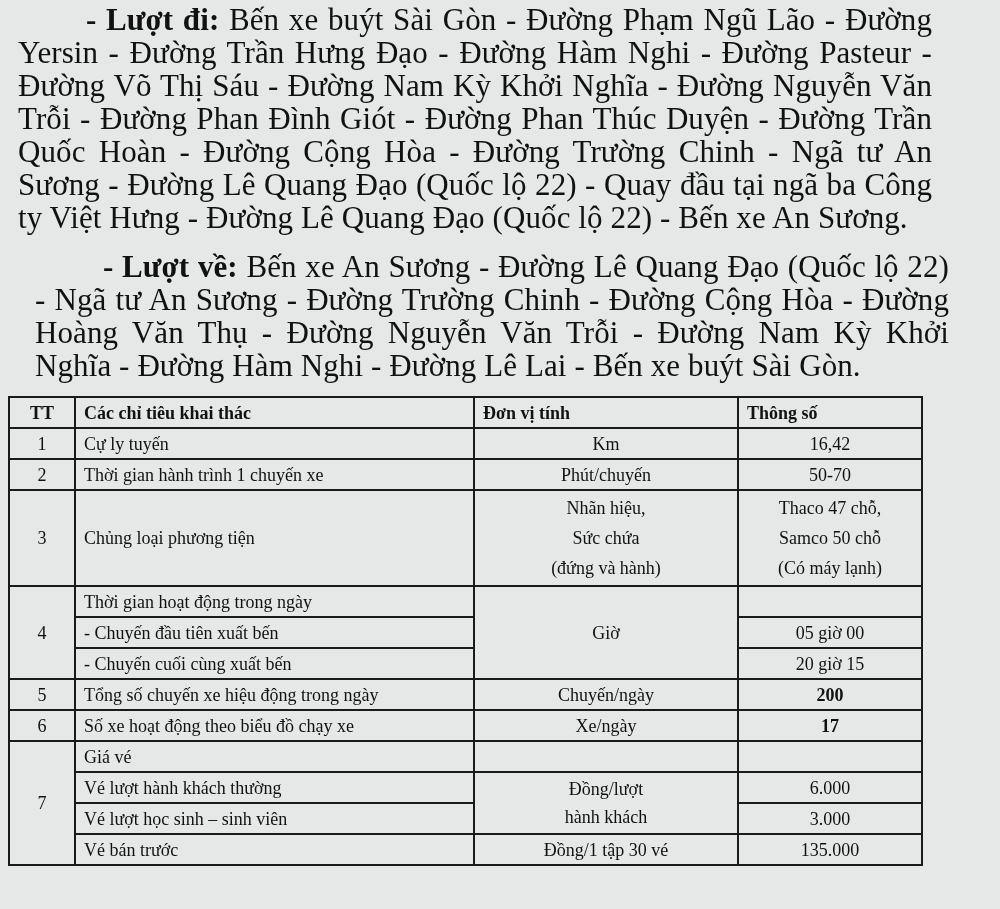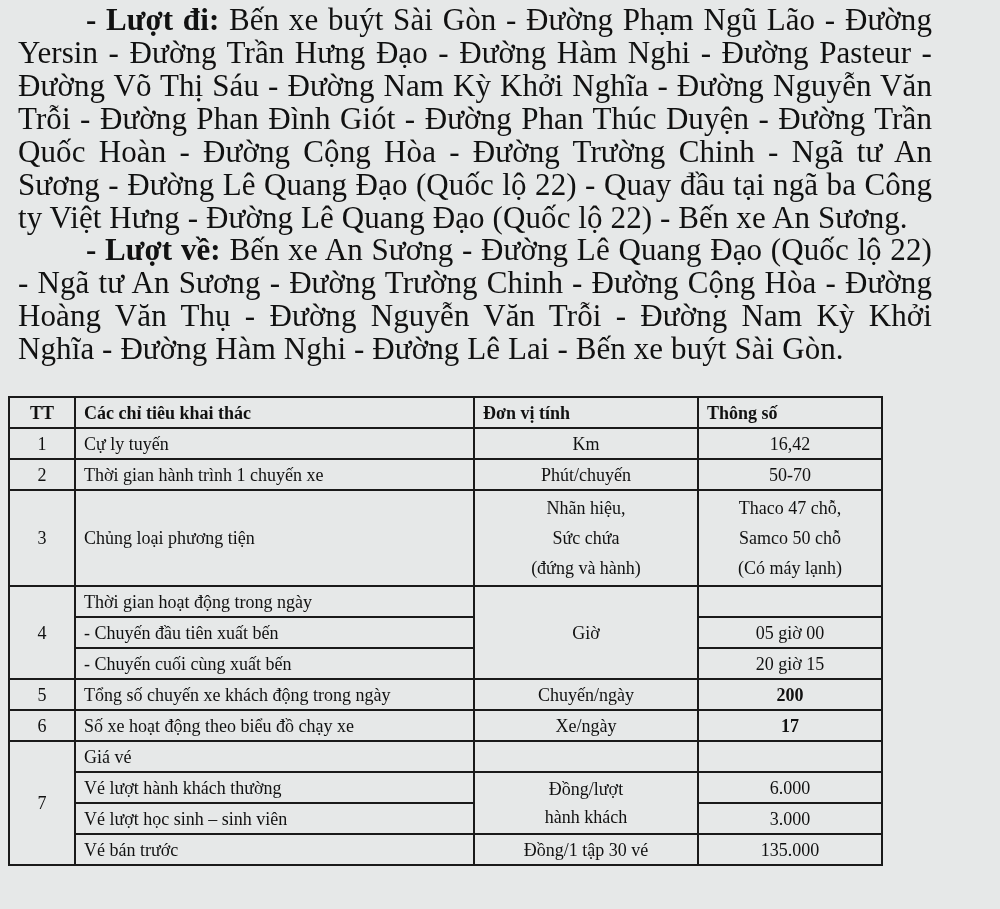--- a/index.html
+++ b/index.html
@@ -30,34 +30,34 @@
     font-size: 18px; line-height: 28px;
   }
   table.params td, table.params th {
     border: 2px solid #1a1a1a;
     padding: 0 8px; height: 31px; box-sizing: border-box;
     vertical-align: middle;
   }
   table.params th { font-weight: bold; text-align: left; }
   .c-tt { width: 66px; text-align: center !important; }
   .c-name { width: 399px; }
-  .c-unit { width: 224px; text-align: center !important; border-radius: 7px; }
+  .c-unit { width: 264px; text-align: center !important; border-radius: 7px; }
   .c-val { width: 184px; text-align: center !important; }
   th.c-unit, th.c-val { text-align: left !important; padding-left: 14px; }
   .tall { height: 96px !important; line-height: 30px; }
   .bold { font-weight: bold; }
 </style>
 </head>
 <body>
 
 <div class="page">
 
   <p class="para" id="p1" style="margin:0"><span class="indent"></span><b>- Lượt đi:</b><span> Bến xe buýt Sài Gòn - Đường Phạm Ngũ Lão - Đường Yersin - Đường Trần Hưng Đạo - Đường Hàm Nghi - Đường Pasteur - Đường Võ Thị Sáu - Đường Nam Kỳ Khởi Nghĩa - Đường Nguyễn Văn Trỗi - Đường Phan Đình Giót - Đường Phan Thúc Duyện - Đường Trần Quốc Hoàn - Đường Cộng Hòa - Đường Trường Chinh - Ngã tư An Sương - Đường Lê Quang Đạo (Quốc lộ 22) - Quay đầu tại ngã ba Công ty Việt Hưng - Đường Lê Quang Đạo (Quốc lộ 22) - Bến xe An Sương.</span></p>
 
-  <p class="para" id="p2" style="margin:0"><span class="indent"></span><b>- Lượt về:</b><span> Bến xe An Sương - Đường Lê Quang Đạo (Quốc lộ 22) - Ngã tư An Sương - Đường Trường Chinh - Đường Cộng Hòa - Đường Hoàng Văn Thụ - Đường Nguyễn Văn Trỗi - Đường Nam Kỳ Khởi Nghĩa - Đường Hàm Nghi - Đường Lê Lai - Bến xe buýt Sài Gòn.</span></p>
+  <p class="para" id="p2" style="margin:17px"><span class="indent"></span><b>- Lượt về:</b><span> Bến xe An Sương - Đường Lê Quang Đạo (Quốc lộ 22) - Ngã tư An Sương - Đường Trường Chinh - Đường Cộng Hòa - Đường Hoàng Văn Thụ - Đường Nguyễn Văn Trỗi - Đường Nam Kỳ Khởi Nghĩa - Đường Hàm Nghi - Đường Lê Lai - Bến xe buýt Sài Gòn.</span></p>
 
 
   <table class="params">
     <tbody>
         <tr>
       <th class="c-tt">TT</th>
       <th class="c-name">Các chỉ tiêu khai thác</th>
       <th class="c-unit">Đơn vị tính</th>
       <th class="c-val">Thông số</th>
     </tr>
@@ -101,21 +101,21 @@
       <td class="c-name">- Chuyến đầu tiên xuất bến</td>
       <td class="c-val">05 giờ 00</td>
     </tr>
     <tr>
       <td class="c-name">- Chuyến cuối cùng xuất bến</td>
       <td class="c-val">20 giờ 15</td>
     </tr>
 
     <tr>
       <td class="c-tt">5</td>
-      <td class="c-name">Tổng số chuyến xe khách động trong ngày</td>
+      <td class="c-name">Tổng số chuyến xe hiệu động trong ngày</td>
       <td class="c-unit">Chuyến/ngày</td>
       <td class="c-val bold">200</td>
     </tr>
 
     <tr>
       <td class="c-tt">6</td>
       <td class="c-name">Số xe hoạt động theo biểu đồ chạy xe</td>
       <td class="c-unit">Xe/ngày</td>
       <td class="c-val bold">17</td>
     </tr>

